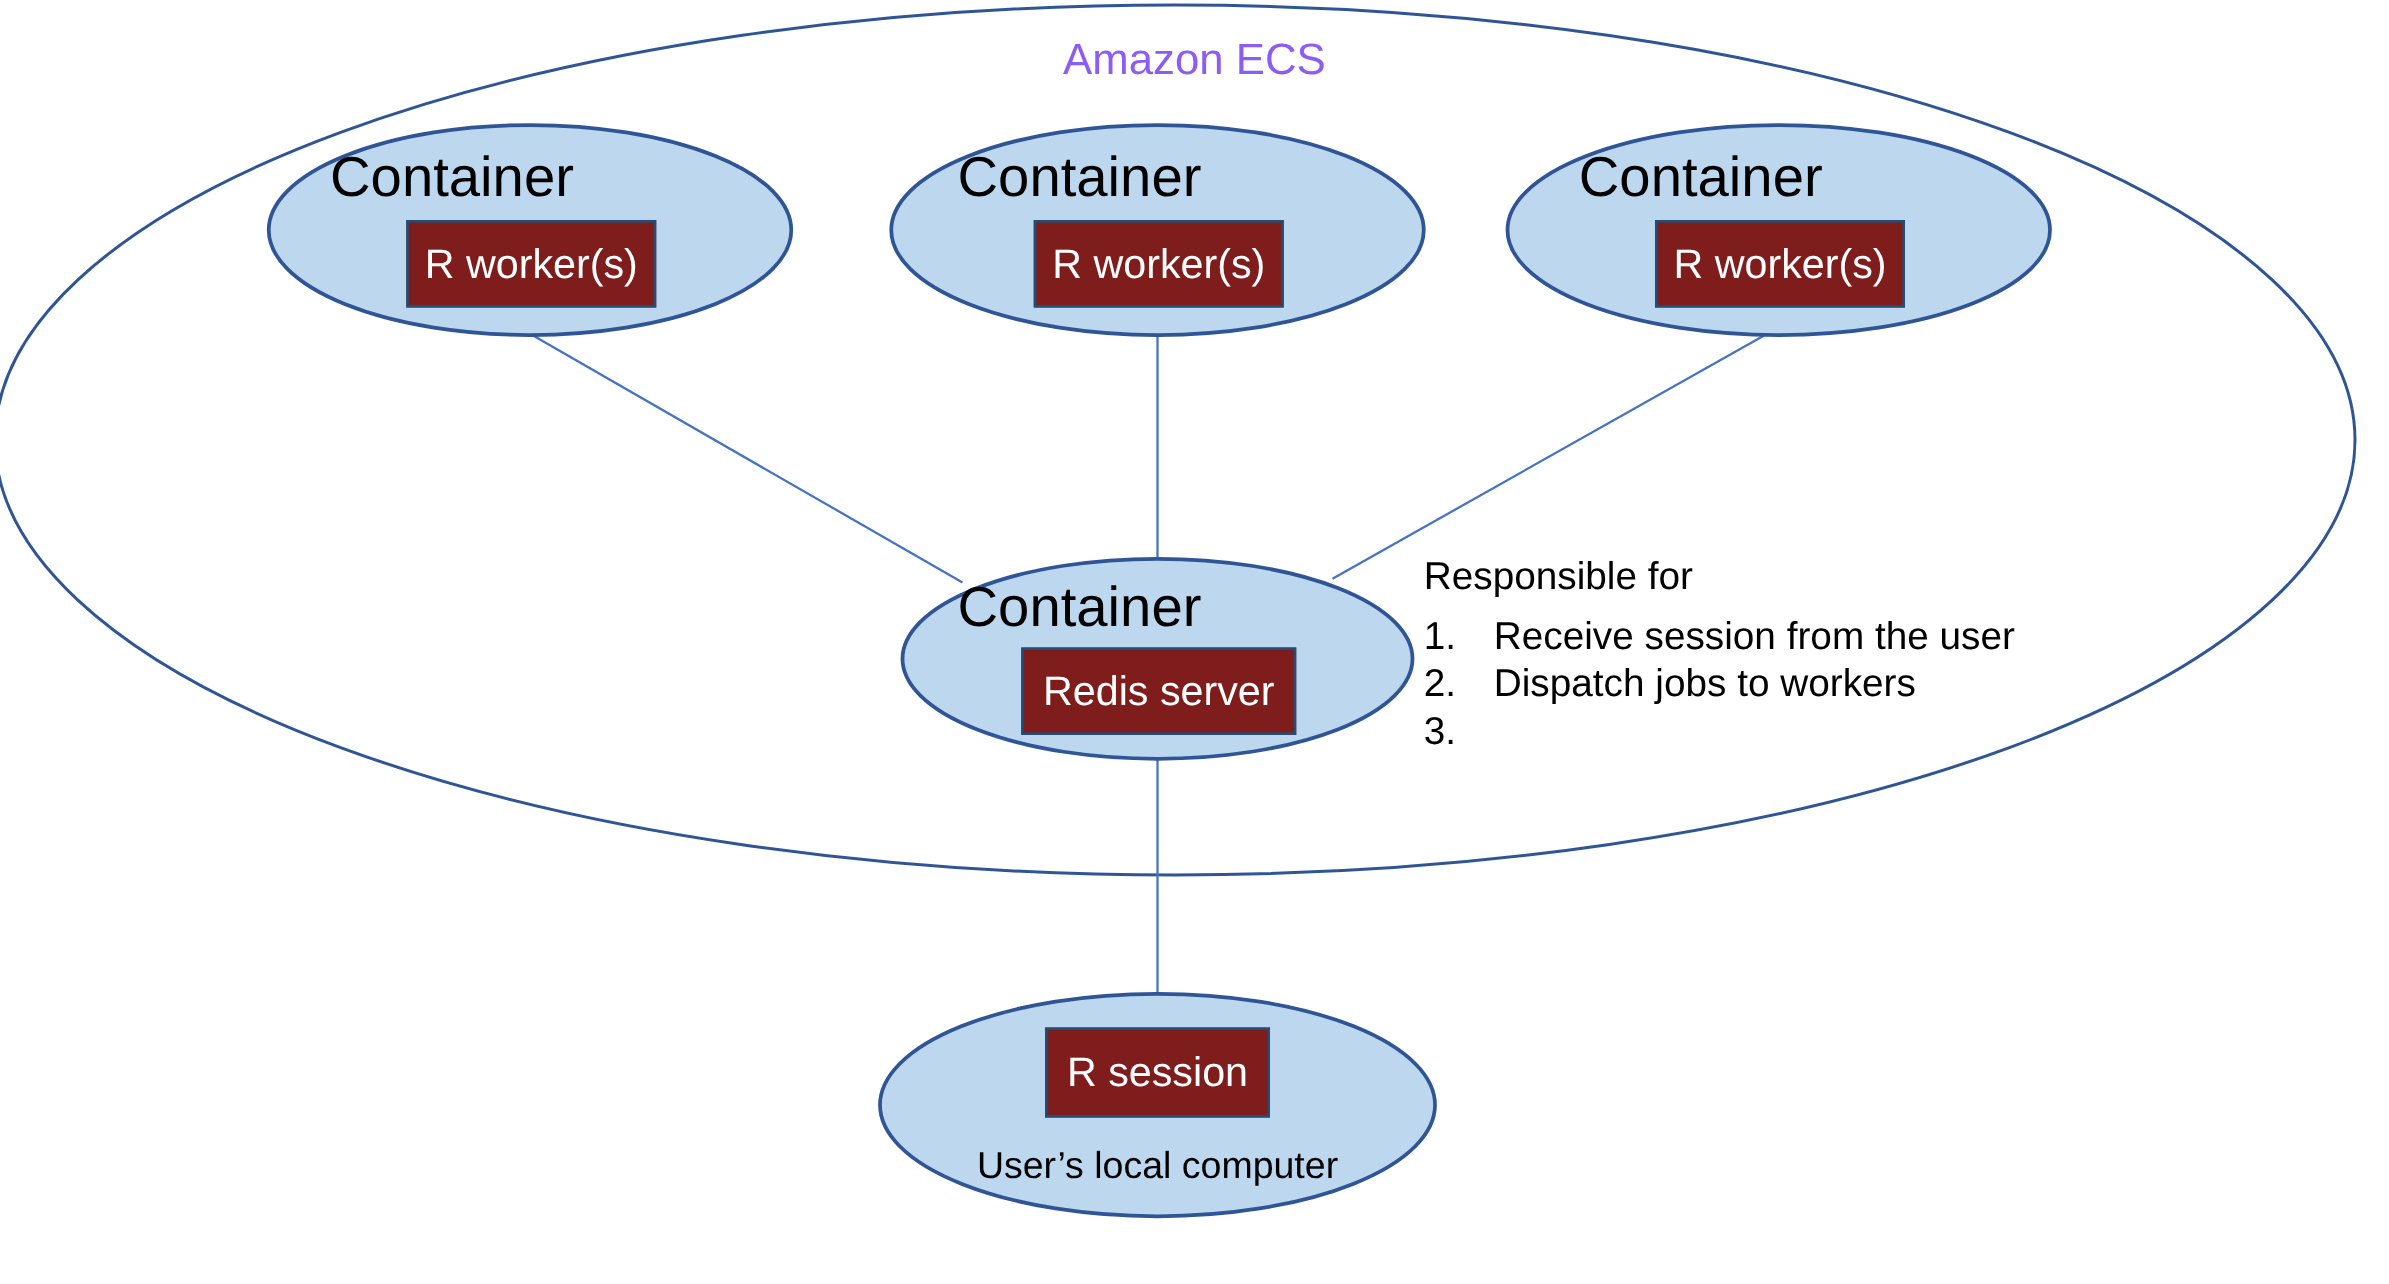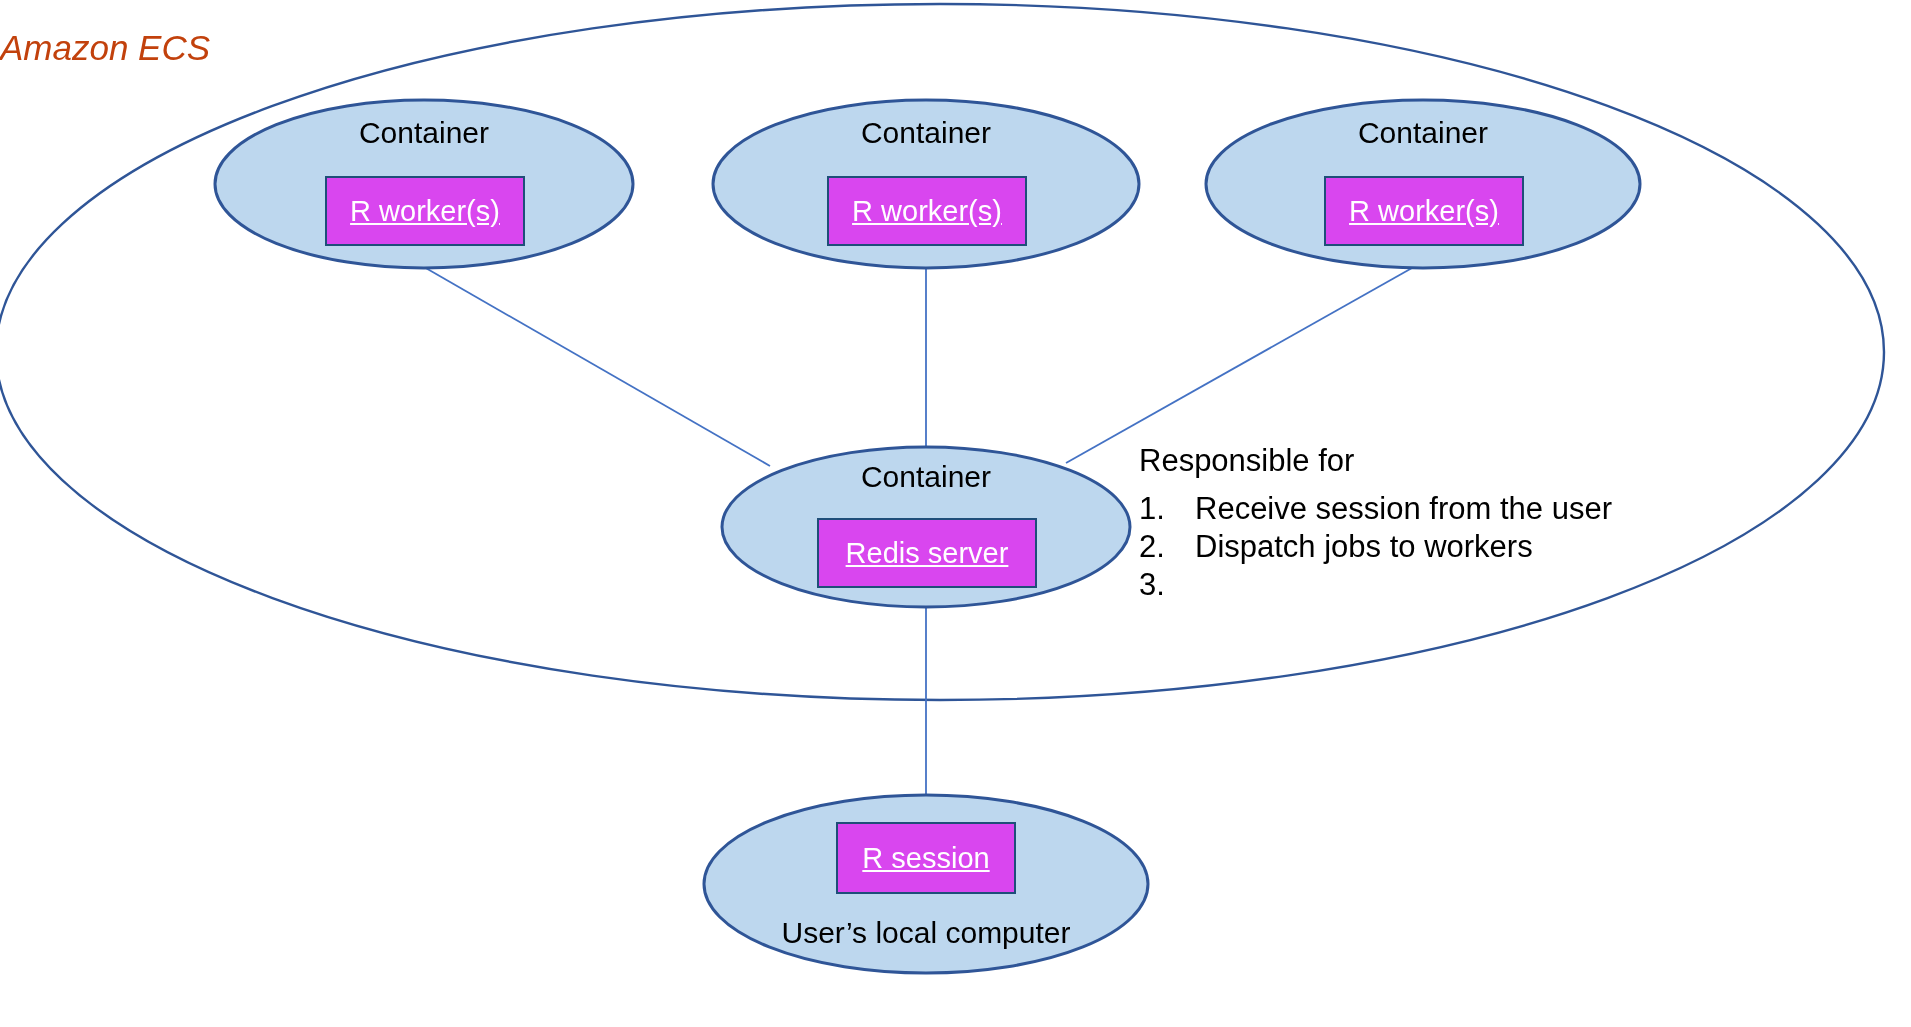--- a/index.html
+++ b/index.html
@@ -28,44 +28,42 @@
   .lbl {
     position: absolute;
     white-space: pre;
     line-height: 1.18;
   }
   
   #ecs-title {
     left: 0;
     top: 27px;
     width: 1911px;
-    text-align: left;
+    text-align: center;
     font-size: 35px;
-    color: #c2410c;
-    font-style: italic;
+    color: #8b5cf6;
   }
   
   .container-caption {
-    font-size: 30px;
-    text-align: center;
+    font-size: 45px;
+    text-align: left;
     color: #000000;
   }
   
   .inner-box {
     position: absolute;
-    background: #d946ef;
+    background: #7f1d1d;
     border: 2px solid #1F4E79;
     box-sizing: border-box;
     display: flex;
     align-items: center;
     justify-content: center;
     color: #ffffff;
-    font-size: 29px;
+    font-size: 33px;
     white-space: nowrap;
-    text-decoration: underline;
   }
   
   #local-computer-caption {
     font-size: 30px;
     text-align: center;
     color: #000000;
   }
   
   #responsibilities {
     position: absolute;

